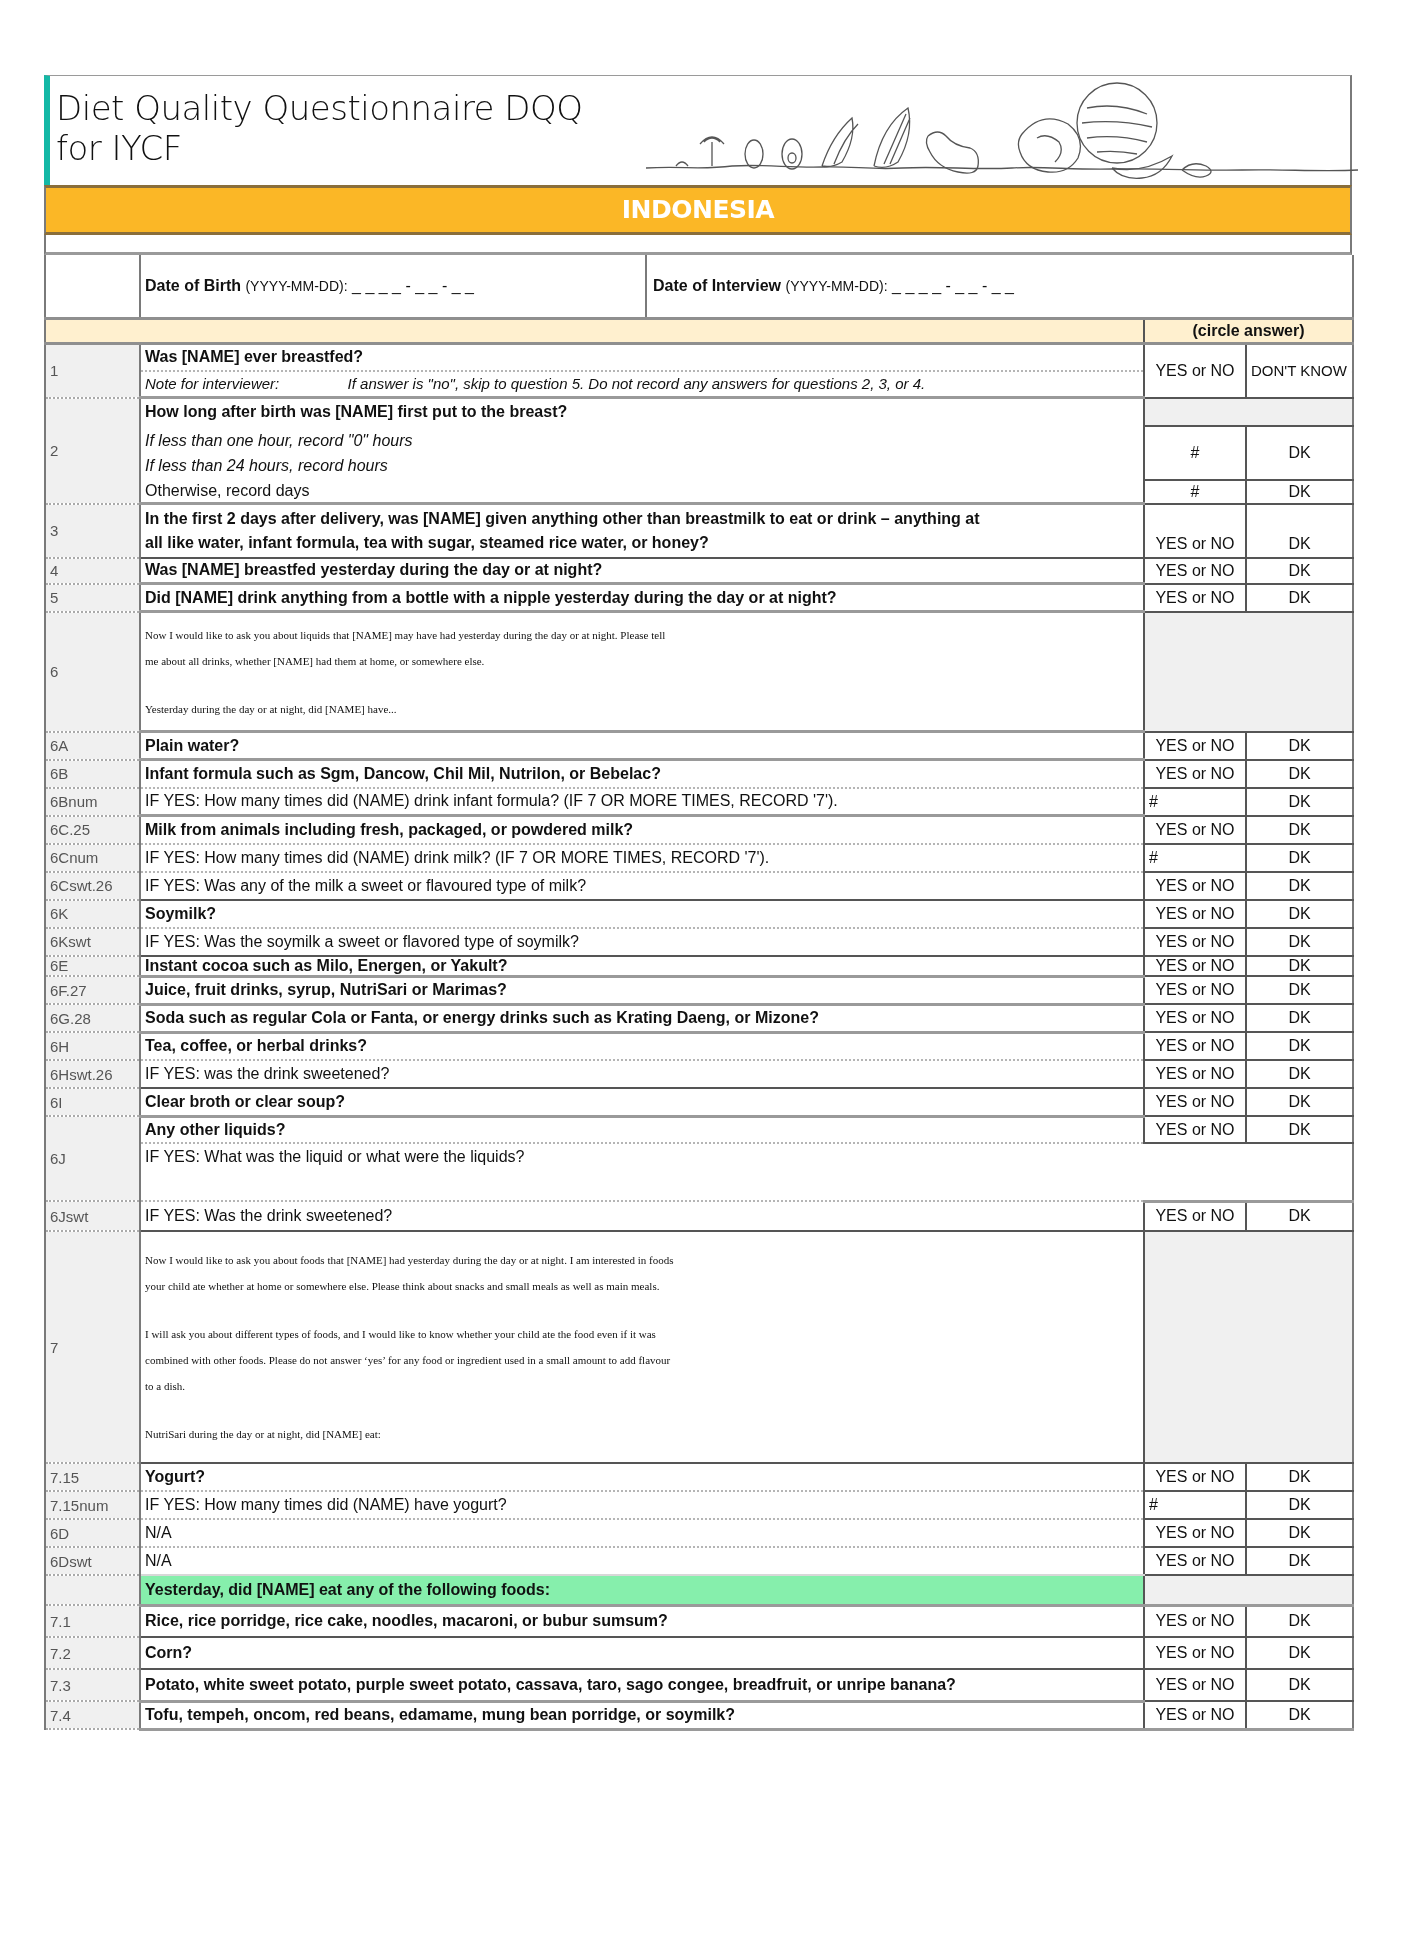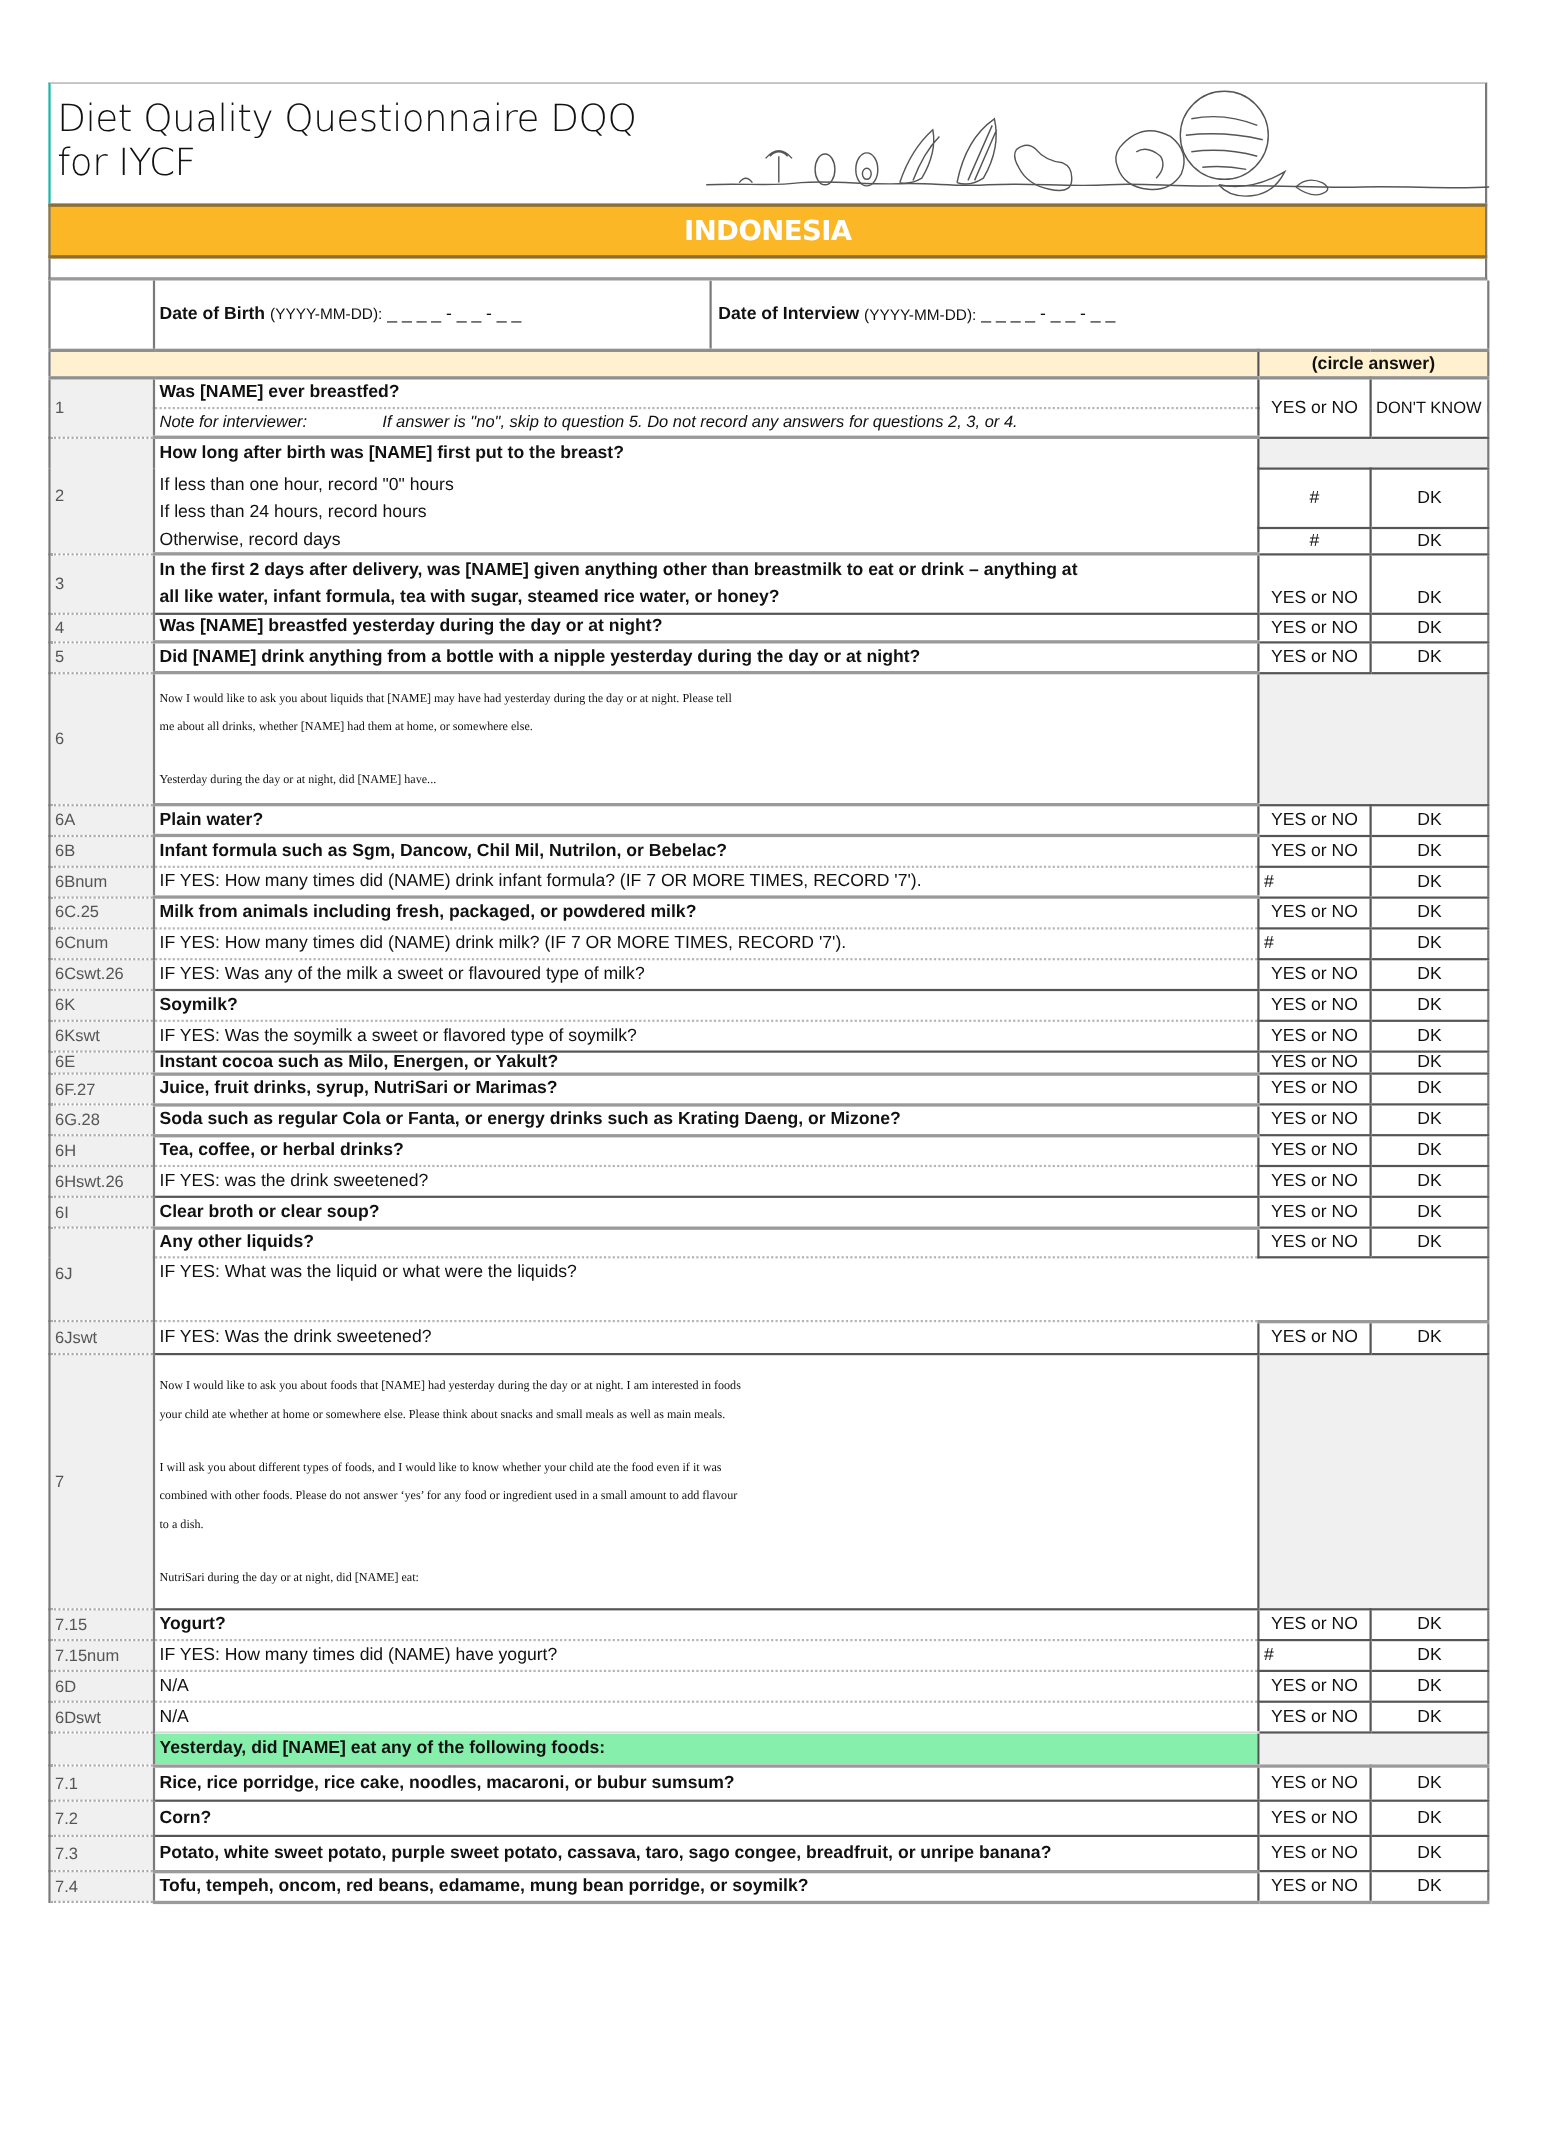--- a/index.html
+++ b/index.html
@@ -1,18 +1,18 @@
 <!DOCTYPE html>
 <html><head>
 <meta charset="utf-8">
 <style>
   html, body { margin:0; padding:0; background:#ffffff; }
   body { width:1405px; height:1952px; position:relative; font-family:"Liberation Sans", sans-serif; color:#111; }
   .page { position:absolute; left:44px; top:75px; width:1308px; }
-  .titlebox { position:relative; height:109px; border-left:2px solid #14b8a6; border-right:2px solid #7a7a7a; border-top:1px solid #9a9a9a; }
+  .titlebox { position:relative; height:109px; border-left:6px solid #14b8a6; border-right:2px solid #7a7a7a; border-top:1px solid #9a9a9a; }
   .title { position:absolute; left:6px; top:12px; font-size:34px; line-height:40px; color:#111; font-family:"DejaVu Sans", sans-serif; letter-spacing:-0.5px; font-weight:300; }
   .art { position:absolute; left:592px; top:2px; width:716px; height:106px; }
   .banner { height:44px; background:#fbb726; border-top:3px solid #8a6e3a; border-bottom:3px solid #8a6e3a; border-left:2px solid #7a7a7a; border-right:2px solid #7a7a7a; text-align:center; color:#ffffff; font-weight:bold; font-size:25px; line-height:44px; font-family:"DejaVu Sans", sans-serif; letter-spacing:-0.5px; }
   .spacer { height:17px; border-left:2px solid #7a7a7a; border-right:2px solid #7a7a7a; border-bottom:3px solid #9a9a9a; }
   table.q { width:1308px; border-collapse:collapse; table-layout:fixed; border-left:2px solid #7a7a7a; border-right:2px solid #7a7a7a; font-size:16px; }
   table.q td { padding:0 4px; vertical-align:middle; overflow:hidden; white-space:nowrap; }
   col.c-id { width:95px; }
   col.c-q { width:1004px; }
   col.c-yn { width:102px; }
   col.c-dk { width:107px; }
@@ -109,21 +109,21 @@
         <span>If answer is "no", skip to question 5. Do not record any answers for questions 2, 3, or 4.</span>
       </td>
     </tr>
 
     <tr style="height:28px;">
       <td class="id" rowspan="3">2</td>
       <td class="qt b" style="border-bottom:none;">How long after birth was [NAME] first put to the breast?</td>
       <td colspan="2" class="ans-gray"></td>
     </tr>
     <tr style="height:54px;">
-      <td class="wrap" style="line-height:25px;">
+      <td class="wrap" style="line-height:25px;font-style:italic;">
         <div>If less than one hour, record "0" hours</div>
         <div>If less than 24 hours, record hours</div>
       </td>
       <td class="yn">#</td>
       <td class="dk">DK</td>
     </tr>
     <tr style="height:24px;">
       <td class="qt">Otherwise, record days</td>
       <td class="yn">#</td>
       <td class="dk">DK</td>

